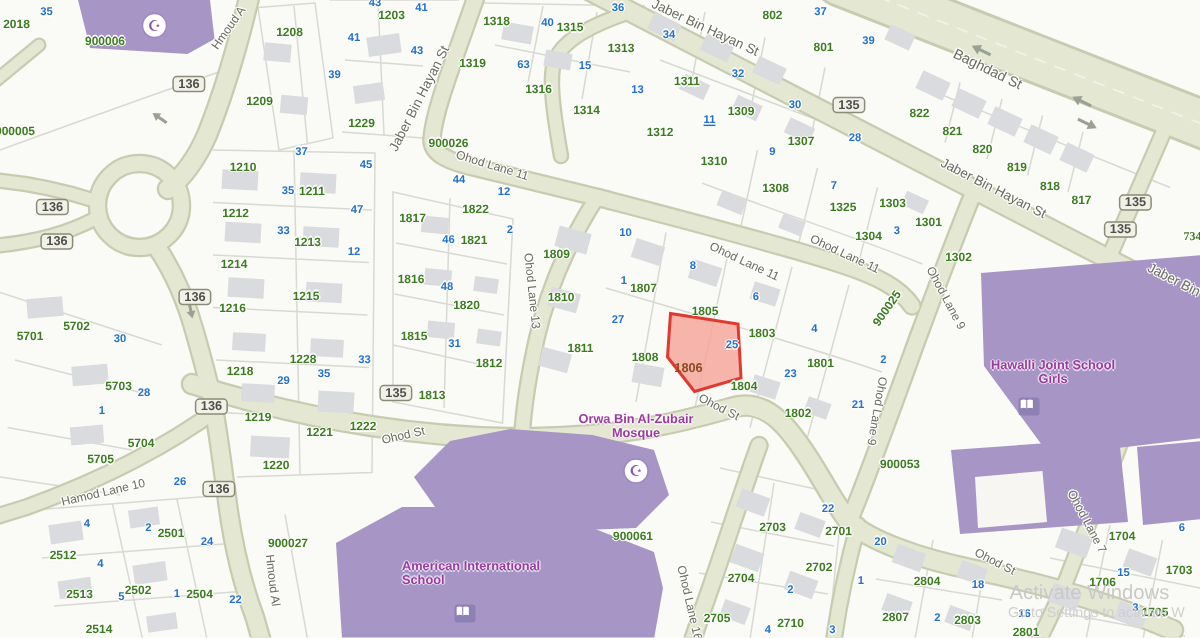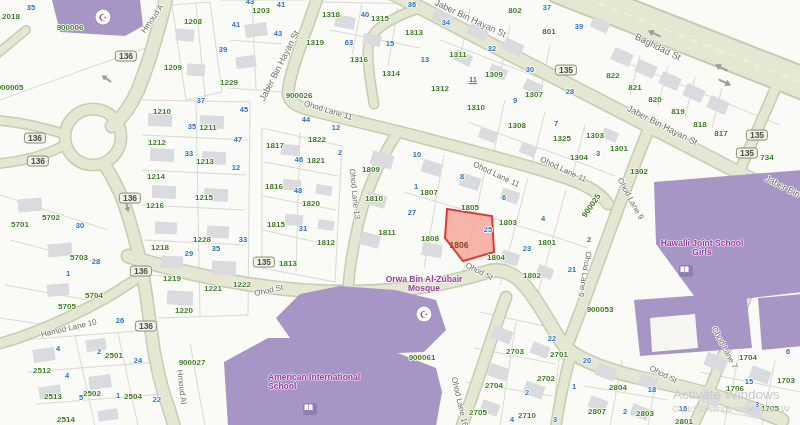--- a/index.html
+++ b/index.html
@@ -334,42 +334,42 @@
     <polygon points="447,209 492,216 494,252 463,261 445,238" fill="#f5a79e" fill-opacity="0.85" stroke="#e03a2e" stroke-width="2"></polygon>
   </svg>
 
   <div id="label-layer">
       <span class="lbl green" style="left: 70px; top: 28px; transform: translate(-50%, -50%) rotate(0deg);">900006</span>
       <span class="lbl green" style="left: 11px; top: 17px; transform: translate(-50%, -50%) rotate(0deg);">2018</span>
       <span class="lbl green" style="left: 10px; top: 88px; transform: translate(-50%, -50%) rotate(0deg);">900005</span>
       <span class="lbl green" style="left: 193px; top: 22px; transform: translate(-50%, -50%) rotate(0deg);">1208</span>
       <span class="lbl green" style="left: 173px; top: 68px; transform: translate(-50%, -50%) rotate(0deg);">1209</span>
       <span class="lbl green" style="left: 261px; top: 11px; transform: translate(-50%, -50%) rotate(0deg);">1203</span>
-      <span class="lbl green" style="left: 229px; top: 83px; transform: translate(-50%, -50%) rotate(0deg);">1229</span>
+      <span class="lbl green" style="left: 241px; top: 83px; transform: translate(-50%, -50%) rotate(0deg);">1229</span>
       <span class="lbl green" style="left: 331px; top: 15px; transform: translate(-50%, -50%) rotate(0deg);">1318</span>
       <span class="lbl green" style="left: 380px; top: 19px; transform: translate(-50%, -50%) rotate(0deg);">1315</span>
       <span class="lbl green" style="left: 315px; top: 43px; transform: translate(-50%, -50%) rotate(0deg);">1319</span>
       <span class="lbl green" style="left: 359px; top: 60px; transform: translate(-50%, -50%) rotate(0deg);">1316</span>
       <span class="lbl green" style="left: 391px; top: 74px; transform: translate(-50%, -50%) rotate(0deg);">1314</span>
       <span class="lbl green" style="left: 414px; top: 33px; transform: translate(-50%, -50%) rotate(0deg);">1313</span>
       <span class="lbl green" style="left: 458px; top: 55px; transform: translate(-50%, -50%) rotate(0deg);">1311</span>
       <span class="lbl green" style="left: 494px; top: 75px; transform: translate(-50%, -50%) rotate(0deg);">1309</span>
       <span class="lbl green" style="left: 440px; top: 89px; transform: translate(-50%, -50%) rotate(0deg);">1312</span>
       <span class="lbl green" style="left: 534px; top: 95px; transform: translate(-50%, -50%) rotate(0deg);">1307</span>
       <span class="lbl green" style="left: 476px; top: 108px; transform: translate(-50%, -50%) rotate(0deg);">1310</span>
       <span class="lbl green" style="left: 517px; top: 126px; transform: translate(-50%, -50%) rotate(0deg);">1308</span>
       <span class="lbl green" style="left: 515px; top: 11px; transform: translate(-50%, -50%) rotate(0deg);">802</span>
       <span class="lbl green" style="left: 549px; top: 32px; transform: translate(-50%, -50%) rotate(0deg);">801</span>
       <span class="lbl green" style="left: 613px; top: 76px; transform: translate(-50%, -50%) rotate(0deg);">822</span>
       <span class="lbl green" style="left: 635px; top: 88px; transform: translate(-50%, -50%) rotate(0deg);">821</span>
       <span class="lbl green" style="left: 655px; top: 100px; transform: translate(-50%, -50%) rotate(0deg);">820</span>
       <span class="lbl green" style="left: 678px; top: 112px; transform: translate(-50%, -50%) rotate(0deg);">819</span>
       <span class="lbl green" style="left: 700px; top: 125px; transform: translate(-50%, -50%) rotate(0deg);">818</span>
       <span class="lbl green" style="left: 721px; top: 134px; transform: translate(-50%, -50%) rotate(0deg);">817</span>
-      <span class="lbl green" style="left: 767px; top: 158px; transform: translate(-50%, -50%) rotate(0deg);">734</span>
+      <span class="lbl green" style="left: 795px; top: 158px; transform: translate(-50%, -50%) rotate(0deg); font-family: Liberation Serif, serif;">734</span>
       <span class="lbl green" style="left: 562px; top: 139px; transform: translate(-50%, -50%) rotate(0deg);">1325</span>
       <span class="lbl green" style="left: 595px; top: 136px; transform: translate(-50%, -50%) rotate(0deg);">1303</span>
       <span class="lbl green" style="left: 619px; top: 149px; transform: translate(-50%, -50%) rotate(0deg);">1301</span>
       <span class="lbl green" style="left: 579px; top: 158px; transform: translate(-50%, -50%) rotate(0deg);">1304</span>
       <span class="lbl green" style="left: 639px; top: 172px; transform: translate(-50%, -50%) rotate(0deg);">1302</span>
       <span class="lbl green" style="left: 299px; top: 96px; transform: translate(-50%, -50%) rotate(0deg);">900026</span>
       <span class="lbl green" style="left: 592px; top: 206px; transform: translate(-50%, -50%) rotate(-55deg);">900025</span>
       <span class="lbl green" style="left: 162px; top: 112px; transform: translate(-50%, -50%) rotate(0deg);">1210</span>
       <span class="lbl green" style="left: 208px; top: 128px; transform: translate(-50%, -50%) rotate(0deg);">1211</span>
       <span class="lbl green" style="left: 157px; top: 143px; transform: translate(-50%, -50%) rotate(0deg);">1212</span>

